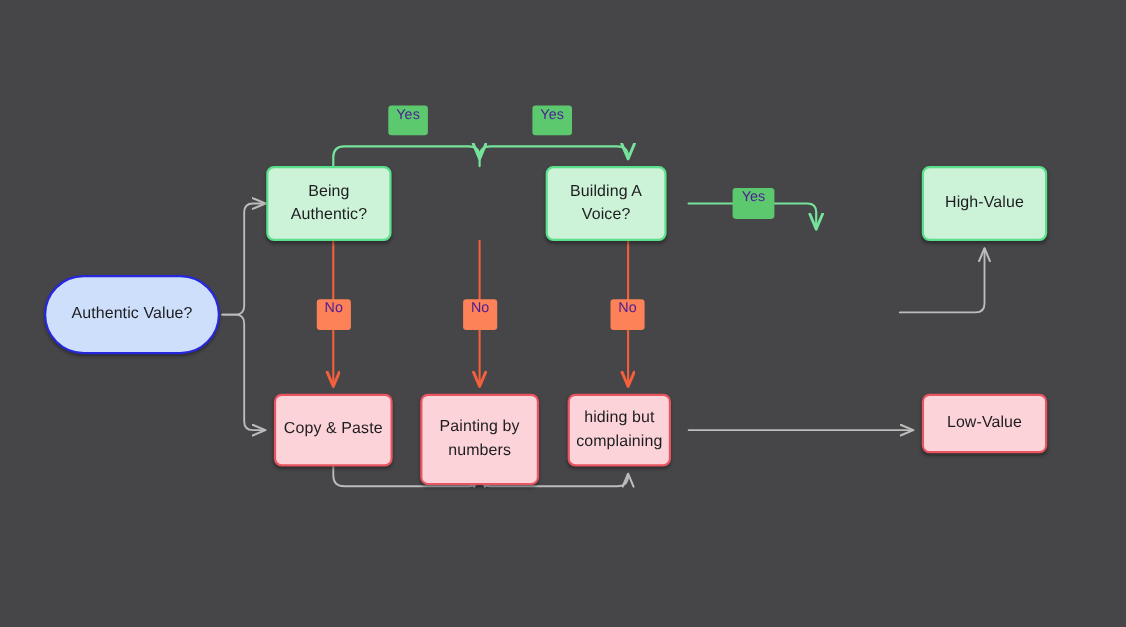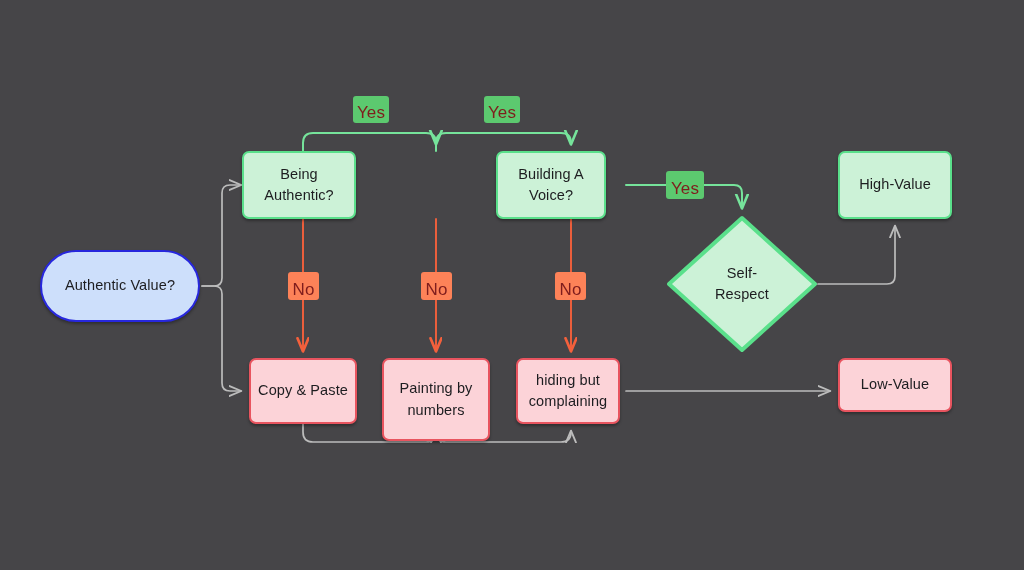--- a/index.html
+++ b/index.html
@@ -70,24 +70,24 @@
     height: 100%;
   }
   .diamond-label {
     position: relative;
     z-index: 2;
   }
   .badge {
     position: absolute;
     box-sizing: border-box;
     display: flex;
-    align-items: flex-end;
+    align-items: flex-start;
     justify-content: center;
-    font-size: 17px;
-    color: #7f1d1d;
+    font-size: 13px;
+    color: #4c1d95;
     border-radius: 3px;
     letter-spacing: .1px;
   }
   .badge-yes { background: #5cc96f; }
   .badge-no  { background: #fd8258; }
 </style>
 </head>
 <body>
 
 <div id="canvas">
@@ -139,42 +139,35 @@
     <span>Being
 Authentic?</span>
   </div>
 
 
   <div class="node n-green" style="left:496px;top:151px;width:110px;height:68px;">
     <span>Building A
 Voice?</span>
   </div>
 
-  <div class="node n-diamond" style="left:666px;top:215px;width:152px;height:138px;">
-    <svg class="diamond-shape" viewBox="0 0 152 138" preserveAspectRatio="none" xmlns="http://www.w3.org/2000/svg">
-      <polygon points="76,3 149,69 76,135 3,69" fill="#ccf2d7" stroke="#5ae08b" stroke-width="4" stroke-linejoin="round"></polygon>
-    </svg>
-    <span class="diamond-label">Self-
-Respect</span>
-  </div>
 
   <div class="node n-pink" style="left:249px;top:358px;width:108px;height:66px;">
     <span>Copy &amp; Paste</span>
   </div>
 
   <div class="node n-green" style="left:838px;top:151px;width:114px;height:68px;">
     <span>High-Value</span>
   </div>
 
   <div class="node n-pink" style="left:382px;top:358px;width:108px;height:83px;">
     <span>Painting by
 numbers</span>
   </div>
 
-  <div class="node n-pink" style="left:516px;top:358px;width:104px;height:66px;">
+  <div class="node n-pink" style="left:516px;top:358px;width:94px;height:66px;">
     <span>hiding but
 complaining</span>
   </div>
 
   <div class="node n-pink" style="left:838px;top:358px;width:114px;height:54px;">
     <span>Low-Value</span>
   </div>
 
   <div class="badge badge-yes" style="left:353px;top:96px;width:36px;height:27px;">
     <span>Yes</span>

